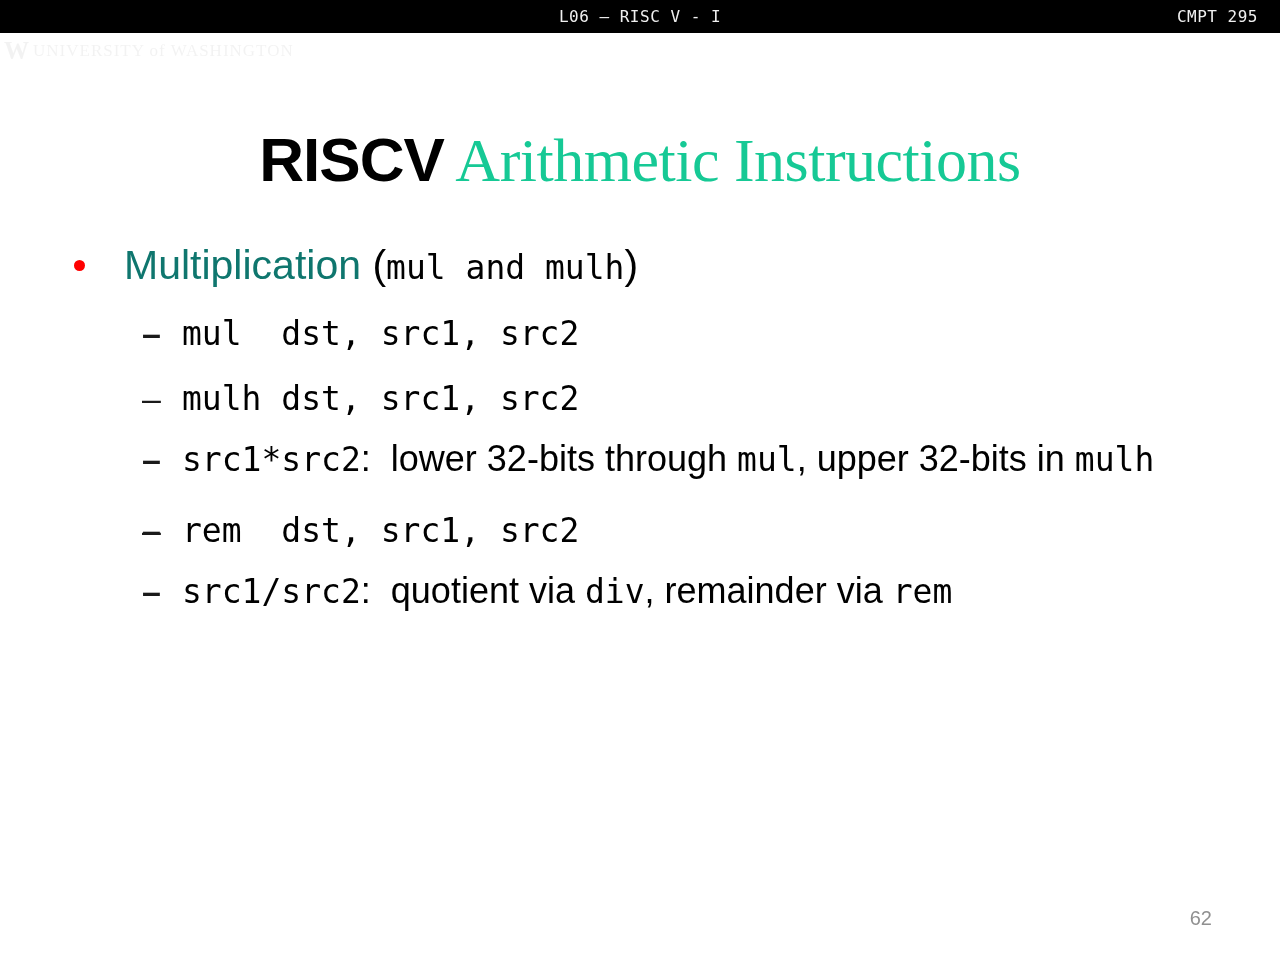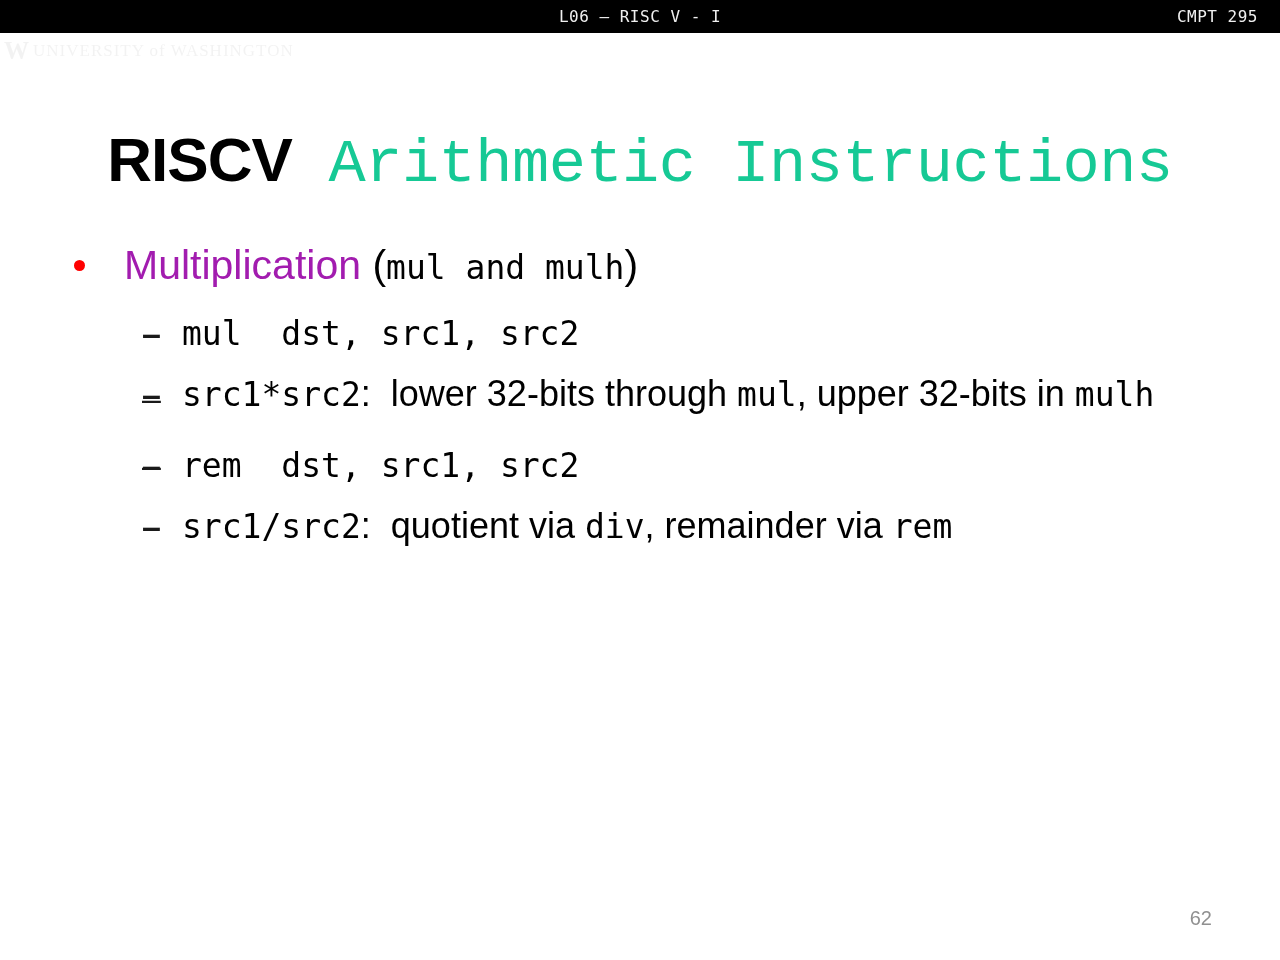--- a/index.html
+++ b/index.html
@@ -90,21 +90,21 @@
     white-space: nowrap;
   }
   .title-riscv {
     font-family: "Liberation Sans", sans-serif;
     font-weight: bold;
     color: #000000;
     letter-spacing: -1px;
     margin-top: 33px;
   }
   .title-rest {
-    font-family: Liberation Mono, monospace;
+    font-family: Liberation Serif, serif;
     font-weight: normal;
     color: #16C995;
     letter-spacing: -0.5px;
   }
 
   
   .content {
     position: absolute;
     left: 62px;
     top: 236px;
@@ -123,21 +123,21 @@
   .lvl1 .bullet-dot {
     position: absolute;
     left: 12px;
     top: 24px;
     width: 11px;
     height: 11px;
     border-radius: 50%;
     background: #FF0000;
   }
   .lvl1 .kw {
-    color: #a21caf;
+    color: #0f766e;
     font-family: "Liberation Sans", sans-serif;
   }
   .lvl1 .paren {
     color: #000000;
     font-family: "Liberation Sans", sans-serif;
   }
 
   .lvl2 {
     position: relative;
     padding-left: 120px;
@@ -206,21 +206,21 @@
 
   <div class="lvl1">
     <span class="bullet-dot"></span><span class="kw">Multiplication</span><span class="paren"> (</span><span class="mono">mul and mulh</span><span class="paren">)</span>
   </div>
 
   <div class="lvl2 code">
     <span class="bullet-dash thick">–</span><span class="mono">mul  dst, src1, src2</span>
   </div>
 
   <div class="lvl2 code">
-    <span class="bullet-dash thin">–</span>
+    <span class="bullet-dash thin">–</span><span class="mono">mulh dst, src1, src2</span>
   </div>
 
   <div class="lvl2 wrap">
     <span class="bullet-dash thick">–</span><span class="mono">src1*src2</span><span class="sans">:  lower 32-bits through </span><span class="mono">mul</span><span class="sans">, upper 32-bits in </span><span class="mono">mulh</span>
   </div>
 
   <div class="spacer-sm"></div>
 
 
   <div class="lvl2 code">

